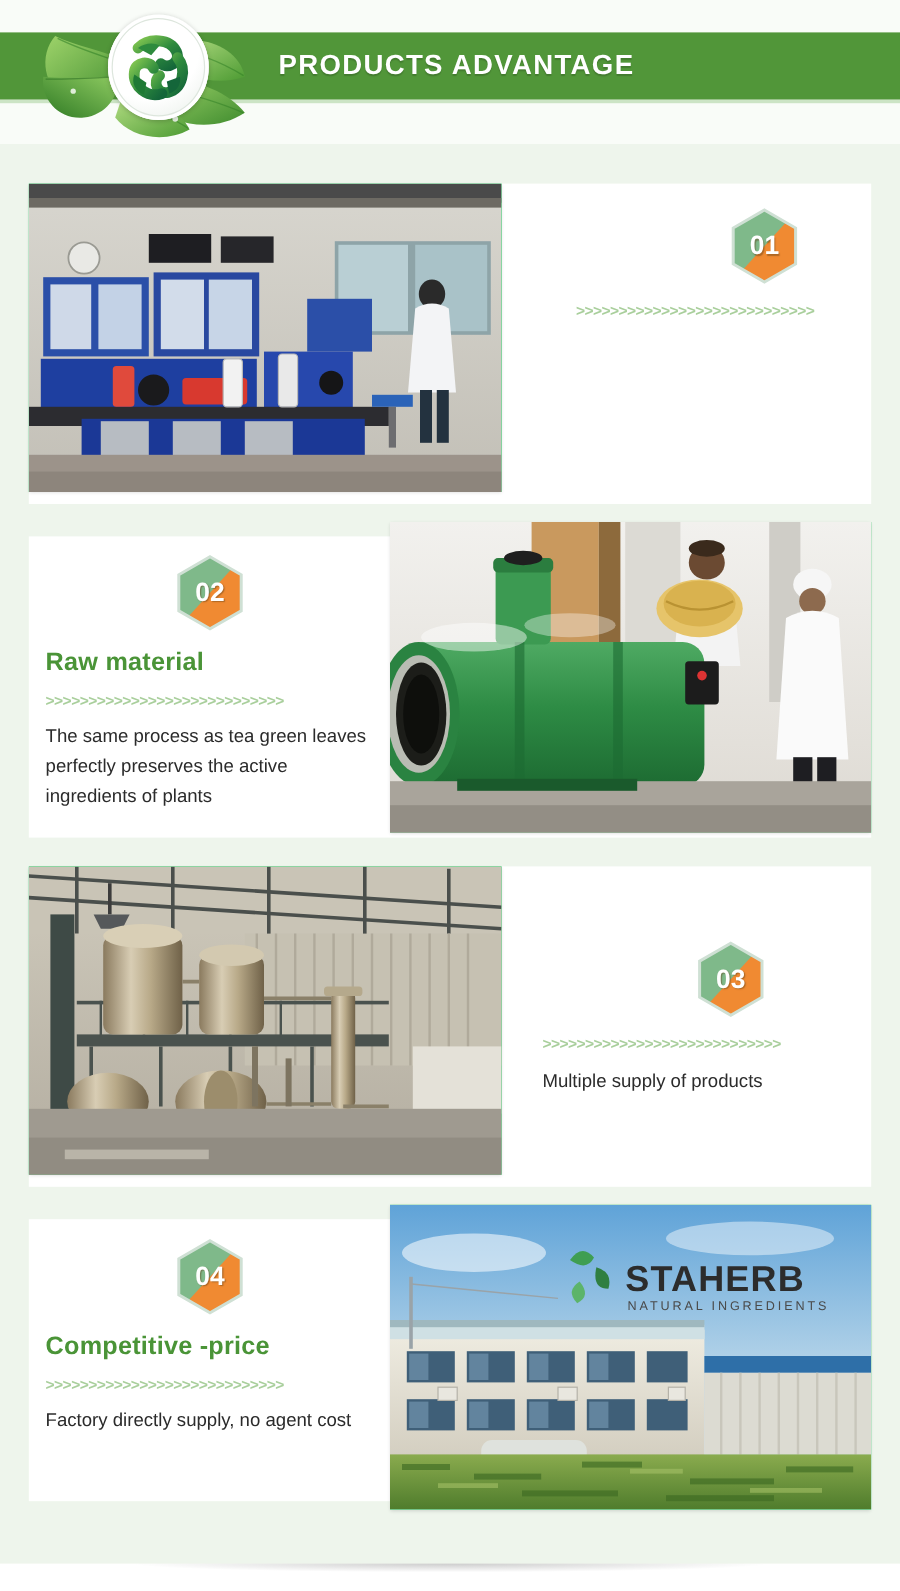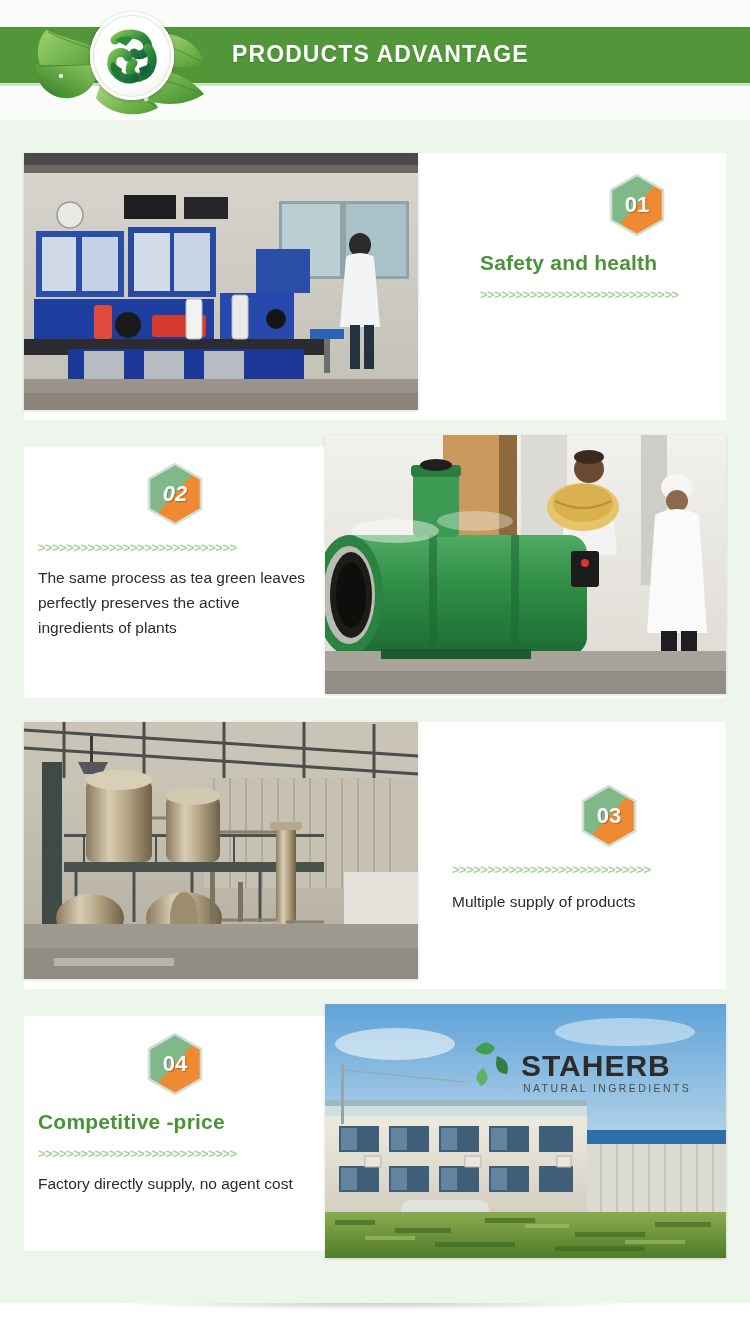--- a/index.html
+++ b/index.html
@@ -276,21 +276,20 @@
             </clipPath>
         </defs>
         <g clip-path="url(#hx1)">
           <rect x="0" y="0" width="58" height="64" fill="#7fb98a"></rect>
           <polygon points="58,0 58,64 0,64" fill="#f08a32"></polygon>
         </g>
         <polygon points="29,2 55,17 55,47 29,62 3,47 3,17" fill="none" stroke="#cfe0d4" stroke-width="2.5"></polygon>
       </svg>
       <div class="num">01</div>
     </div>
-    <div class="heading">Safety and health</div>
     <div class="chevrons" style="margin:12px 0 10px;">&gt;&gt;&gt;&gt;&gt;&gt;&gt;&gt;&gt;&gt;&gt;&gt;&gt;&gt;&gt;&gt;&gt;&gt;&gt;&gt;&gt;&gt;&gt;&gt;&gt;&gt;&gt;&gt;</div>
   </div>
 
   <div class="card" style="left:24px; top:447px; width:702px; height:251px;"></div>
 
   <div class="photo" style="left:325px; top:435px; width:401px; height:259px;">
     <svg viewBox="0 0 401 259" preserveAspectRatio="none">
       <defs>
         <linearGradient id="drum" x1="0" y1="0" x2="0" y2="1">
           <stop offset="0" stop-color="#4faa63"></stop>
@@ -342,35 +341,36 @@
       <ellipse cx="70" cy="96" rx="44" ry="12" fill="#ffffff" opacity=".45"></ellipse>
       <ellipse cx="150" cy="86" rx="38" ry="10" fill="#ffffff" opacity=".35"></ellipse>
 
       <rect x="0" y="216" width="401" height="43" fill="#a9a49b"></rect>
       <rect x="0" y="236" width="401" height="23" fill="#938e85"></rect>
       <rect x="56" y="214" width="150" height="10" fill="#1a5a2c"></rect>
     </svg>
   </div>
 
   <div class="panel" style="left:38px; top:462px; width:280px;">
-    <div class="hex" style="margin:0 0 14px 108px;font-style:italic;">
+    <div class="hex" style="margin:0 0 14px 108px;">
       <svg width="58" height="64" viewBox="0 0 58 64">
         <defs>
             <clipPath id="hx2">
               <polygon points="29,2 55,17 55,47 29,62 3,47 3,17"></polygon>
             </clipPath>
           </defs>
         <g clip-path="url(#hx2)">
           <rect x="0" y="0" width="58" height="64" fill="#7fb98a"></rect>
           <polygon points="58,0 58,64 0,64" fill="#f08a32"></polygon>
         </g>
         <polygon points="29,2 55,17 55,47 29,62 3,47 3,17" fill="none" stroke="#cfe0d4" stroke-width="2.5"></polygon>
       </svg>
       <div class="num">02</div>
     </div>
+    <div class="heading">Raw material</div>
     <div class="chevrons" style="margin:12px 0 10px;">&gt;&gt;&gt;&gt;&gt;&gt;&gt;&gt;&gt;&gt;&gt;&gt;&gt;&gt;&gt;&gt;&gt;&gt;&gt;&gt;&gt;&gt;&gt;&gt;&gt;&gt;&gt;&gt;</div>
     <div class="body-text">The same process as tea green leaves perfectly preserves the active ingredients of plants</div>
   </div>
 
   <div class="card" style="left:24px; top:722px; width:702px; height:267px;"></div>
 
   <div class="photo" style="left:24px; top:722px; width:394px; height:257px;">
     <svg viewBox="0 0 394 257" preserveAspectRatio="none">
       <defs>
         <linearGradient id="steel" x1="0" y1="0" x2="1" y2="0">

